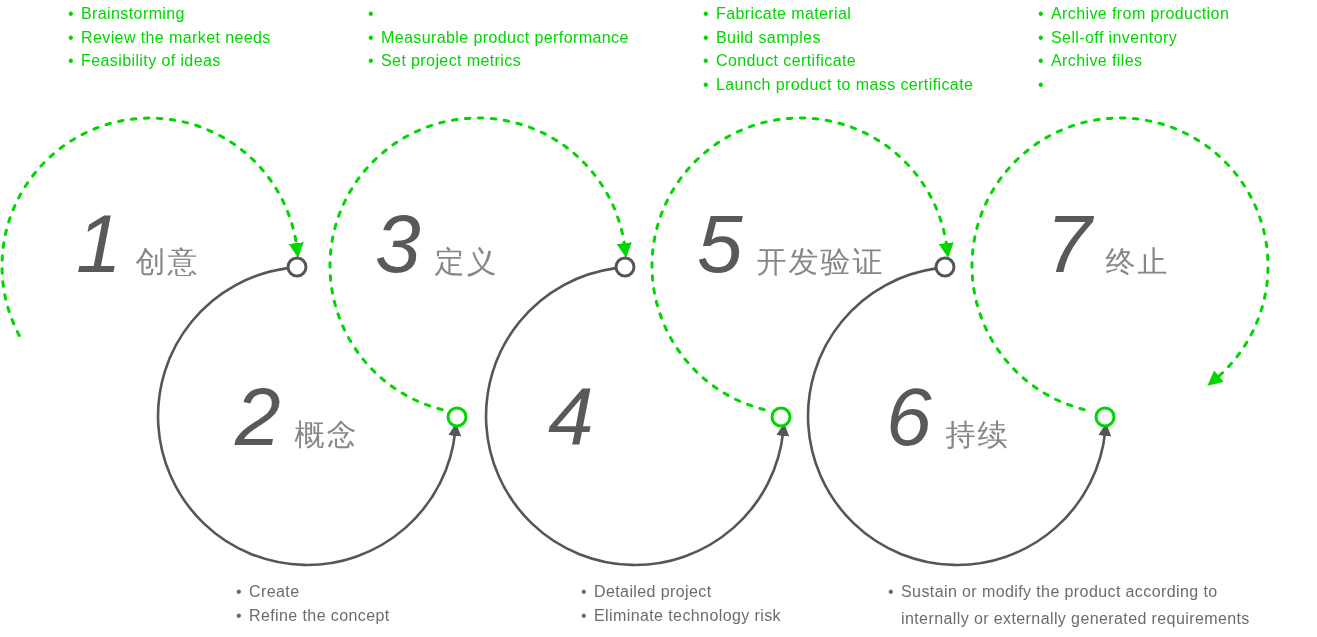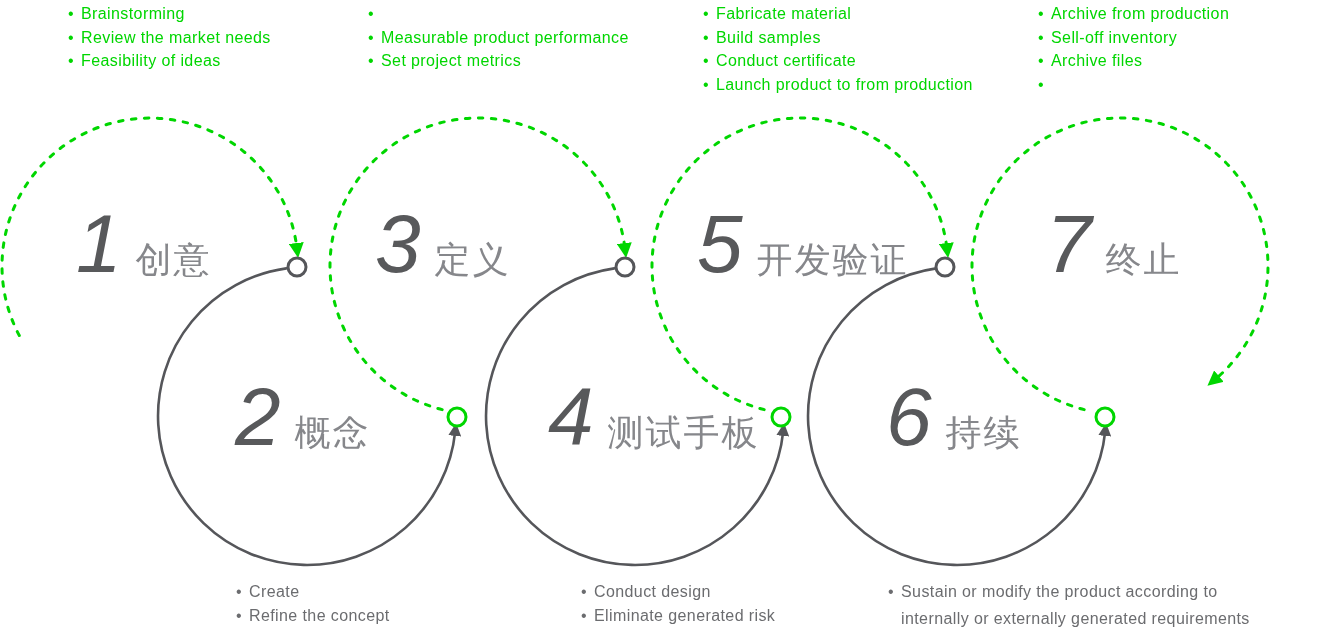--- a/index.html
+++ b/index.html
@@ -31,21 +31,21 @@
 
   .stage{
     position:absolute;display:flex;align-items:baseline;gap:14px;
     white-space:nowrap;
   }
   .stage .num{
     font-size:82px;line-height:1;font-style:italic;
     color:var(--number_gray);
   }
   .stage .zh{
-    font-size:36px;line-height:1;letter-spacing:2px;
+    font-size:30px;line-height:1;letter-spacing:2px;
     color:var(--label_gray);
   }
 </style>
 </head>
 <body>
 
 <div class="canvas">
 
   <svg class="flow" viewBox="0 0 1317 637">
     <defs>
@@ -111,21 +111,21 @@
     <li class="li">
         <span class="b">•</span>
         <span>Build samples</span>
       </li>
     <li class="li">
         <span class="b">•</span>
         <span>Conduct certificate</span>
       </li>
     <li class="li">
         <span class="b">•</span>
-        <span>Launch product to from production</span>
+        <span>Launch product to mass certificate</span>
       </li>
   </ul>
 
   <ul class="list green" style="left:1038px;top:2px">
     <li class="li">
         <span class="b">•</span>
         <span>Archive from production</span>
       </li>
     <li class="li">
         <span class="b">•</span>
@@ -147,21 +147,20 @@
   <div class="stage" style="left:235px;top:376px">
     <span class="num">2</span>
     <span class="zh">概念</span>
   </div>
   <div class="stage" style="left:375px;top:203px">
     <span class="num">3</span>
     <span class="zh">定义</span>
   </div>
   <div class="stage" style="left:548px;top:376px">
     <span class="num">4</span>
-    <span class="zh">测试手板</span>
   </div>
   <div class="stage" style="left:697px;top:203px">
     <span class="num">5</span>
     <span class="zh">开发验证</span>
   </div>
   <div class="stage" style="left:886px;top:376px">
     <span class="num">6</span>
     <span class="zh">持续</span>
   </div>
   <div class="stage" style="left:1046px;top:203px">
@@ -176,25 +175,25 @@
       </li>
     <li class="li">
         <span class="b">•</span>
         <span>Refine the concept</span>
       </li>
   </ul>
 
   <ul class="list gray" style="left:581px;top:580px">
     <li class="li">
         <span class="b">•</span>
-        <span>Conduct design</span>
-      </li>
-    <li class="li">
-        <span class="b">•</span>
-        <span>Eliminate generated risk</span>
+        <span>Detailed project</span>
+      </li>
+    <li class="li">
+        <span class="b">•</span>
+        <span>Eliminate technology risk</span>
       </li>
   </ul>
 
   <ul class="list gray wide" style="left:888px;top:578px">
     <li class="li">
         <span class="b">•</span>
         <span>Sustain or modify the product according to internally or externally generated requirements</span>
       </li>
   </ul>
 

